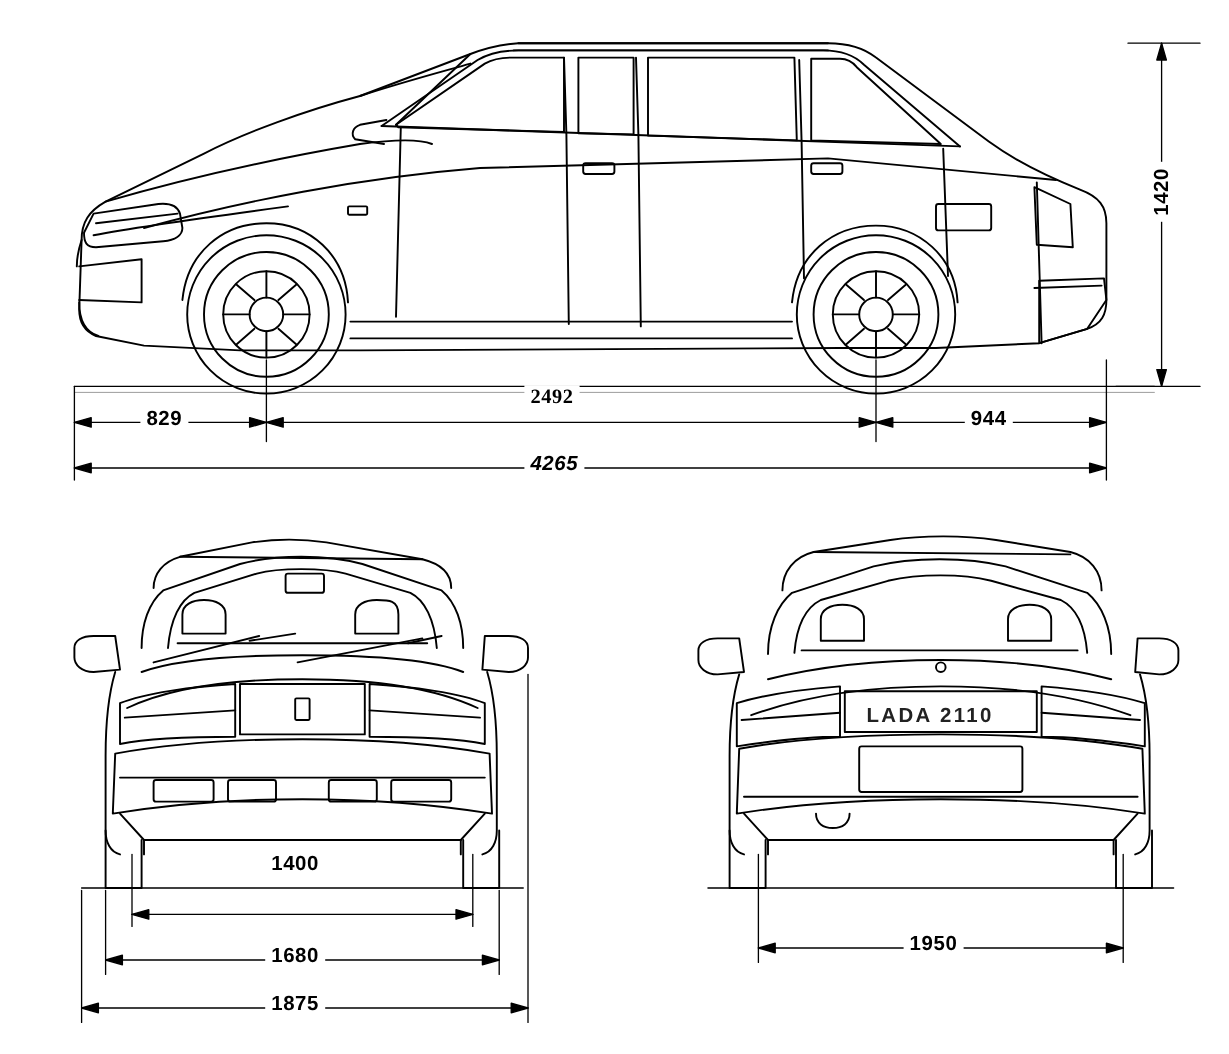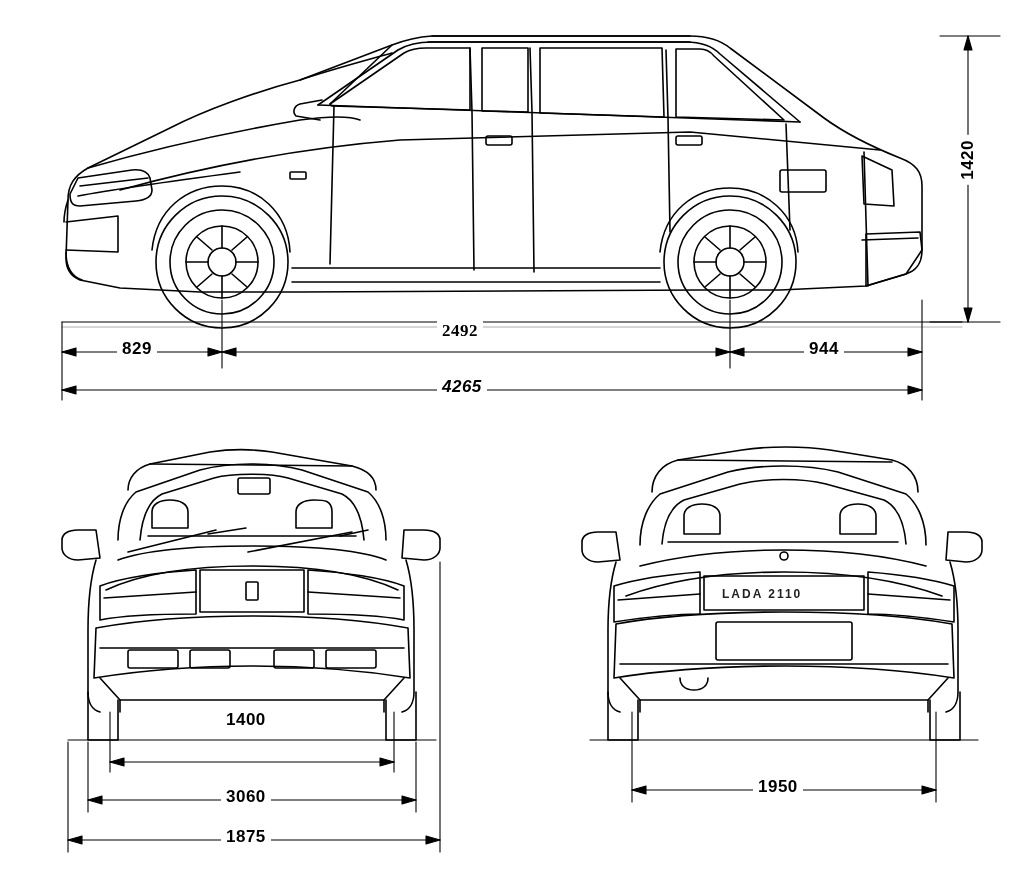--- a/index.html
+++ b/index.html
@@ -37,21 +37,21 @@
   }
   .dim-label.vertical {
     writing-mode: vertical-rl;
     transform: rotate(180deg);
     padding: 5px 0;
   }
   .badge-label {
     position: absolute;
     font-family: "Liberation Sans", sans-serif;
     font-weight: bold;
-    font-size: 12px;
+    font-size: 17px;
     color: #222222;
     letter-spacing: 2px;
     white-space: nowrap;
   }
 </style>
 </head>
 <body>
 
 <div id="page">
 
@@ -299,20 +299,20 @@
     </g>
   </svg>
 
   <div class="dim-label" style="left:117px; top:339px;">829</div>
   <div class="dim-label" style="left:437px; top:321px;font-family:Liberation Serif, serif;">2492</div>
   <div class="dim-label" style="left:780px; top:339px;margin-left:24px;">944</div>
   <div class="dim-label" style="left:437px; top:377px;font-style:italic;">4265</div>
   <div class="dim-label vertical" style="left:958px; top:135px;">1420</div>
 
   <div class="dim-label" style="left:221px; top:710px;">1400</div>
-  <div class="dim-label" style="left:221px; top:787px;">3060</div>
+  <div class="dim-label" style="left:221px; top:787px;">1680</div>
   <div class="dim-label" style="left:221px; top:827px;text-align:right;">1875</div>
 
   <div class="dim-label" style="left:753px; top:777px;">1950</div>
 
   <div class="badge-label" style="left:722px; top:587px;">LADA 2110</div>
 
 </div>
 
 </body></html>

